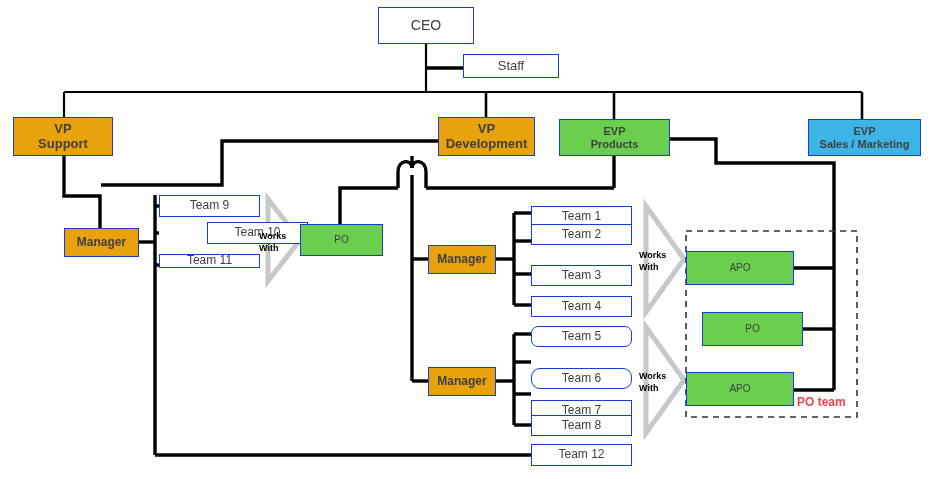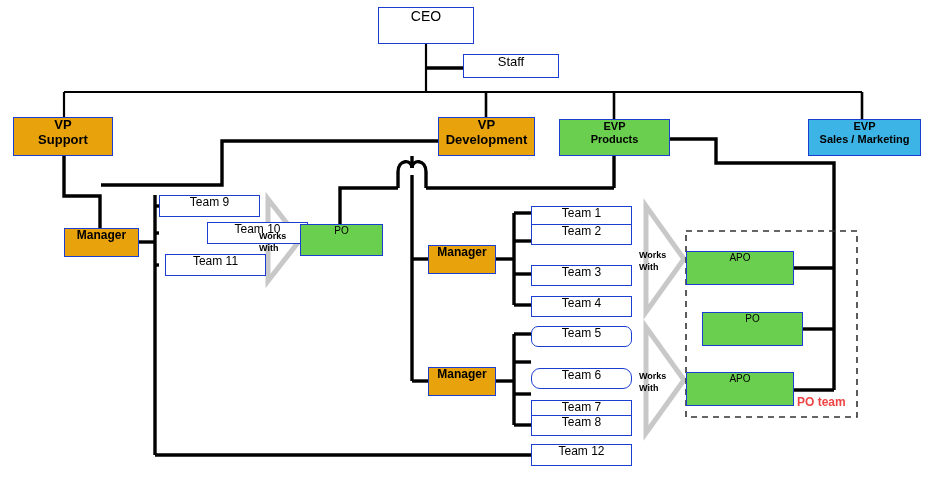--- a/index.html
+++ b/index.html
@@ -23,24 +23,24 @@
     top: 0;
     width: 934px;
     height: 479px;
     pointer-events: none;
   }
   .node {
     position: absolute;
     box-sizing: border-box;
     border: 1.5px solid #1a3fd0;
     display: flex;
-    align-items: flex-start;
+    align-items: center;
     justify-content: center;
     text-align: center;
-    color: #000000;
+    color: #404040;
     line-height: 1.15;
     z-index: 5;
   }
   .node .lbl {
     display: block;
     white-space: pre-line;
   }
   .n-white { background: #ffffff; font-size: 13px; }
   .n-orange { background: #e8a20c; font-size: 13px; font-weight: bold; }
   .n-green  { background: #6acf4f; font-size: 10px; font-weight: normal; }
@@ -172,21 +172,21 @@
   <div class="node n-orange n-mgr" style="left:64px; top:228px; width:75px; height:29px;">
     <span class="lbl">Manager</span>
   </div>
 
   <div class="node n-white n-team" style="left:159px; top:195px; width:101px; height:22px;">
     <span class="lbl">Team 9</span>
   </div>
   <div class="node n-white n-team" style="left:159px; top:222px; width:101px; height:22px;margin-left:48px;">
     <span class="lbl">Team 10</span>
   </div>
-  <div class="node n-white n-team" style="left:165px; top:254px; width:101px; height:22px;">
+  <div class="node n-white n-team" style="left:159px; top:254px; width:101px; height:14px;">
     <span class="lbl">Team 11</span>
   </div>
 
   <div class="ww" style="left:259px; top:230px;">Works
 With</div>
 
   <div class="node n-green" style="left:300px; top:224px; width:83px; height:32px;">
     <span class="lbl">PO</span>
   </div>
 

